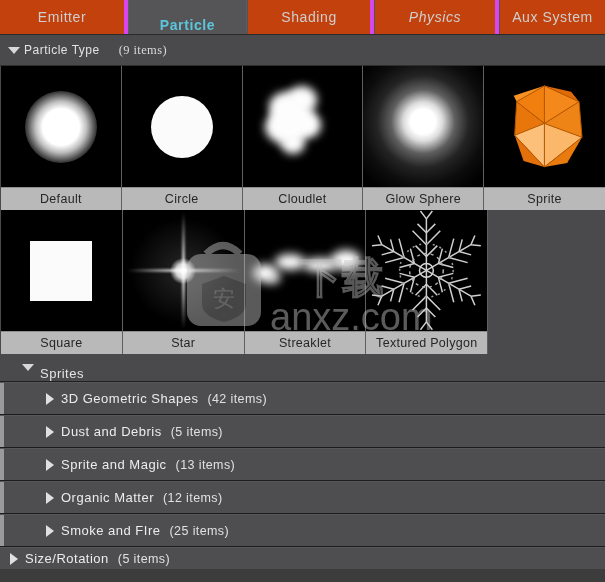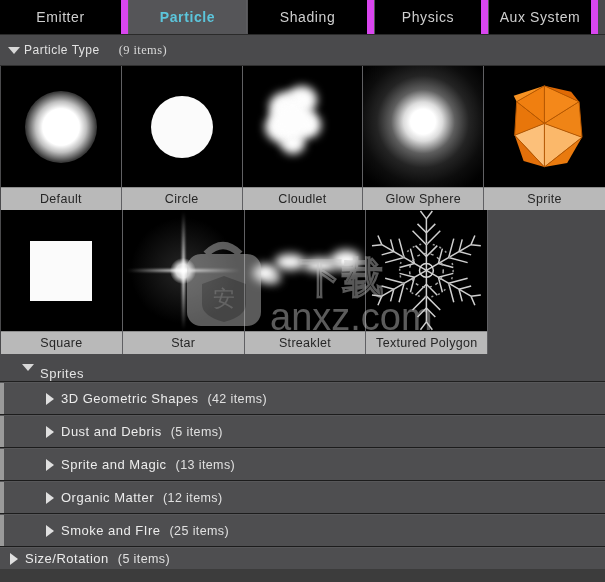--- a/index.html
+++ b/index.html
@@ -28,31 +28,31 @@
   .tab {
     flex: 0 0 auto;
     display: flex;
     align-items: center;
     justify-content: center;
     height: 100%;
     box-sizing: border-box;
     font-size: 14px;
     letter-spacing: 0.6px;
     color: #cfcfcf;
-    background: #000000;
-    border-right: 7px solid #d946ef;
+    background: #c2410c;
+    border-right: 4px solid #d946ef;
     border-left: 1px solid #535356;
     white-space: nowrap;
     user-select: none;
   }
   .tab:first-child { border-left: none; }
   .tab.w1 { width: 128px; }
-  .tab.w2 { width: 119px; }
+  .tab.w2 { width: 119px; align-items: flex-end; }
   .tab.w3 { width: 127px; }
-  .tab.w4 { width: 114px; }
+  .tab.w4 { width: 125px; font-style: italic; }
   .tab.w5 { width: 110px; }
   .tab.active {
     background: #555558;
     color: #5cc5db;
     font-weight: bold;
     border-left: 1px solid #5d5d60;
     border-right: 1px solid #5d5d60;
     border-bottom: 1px solid #555558;
   }
 

